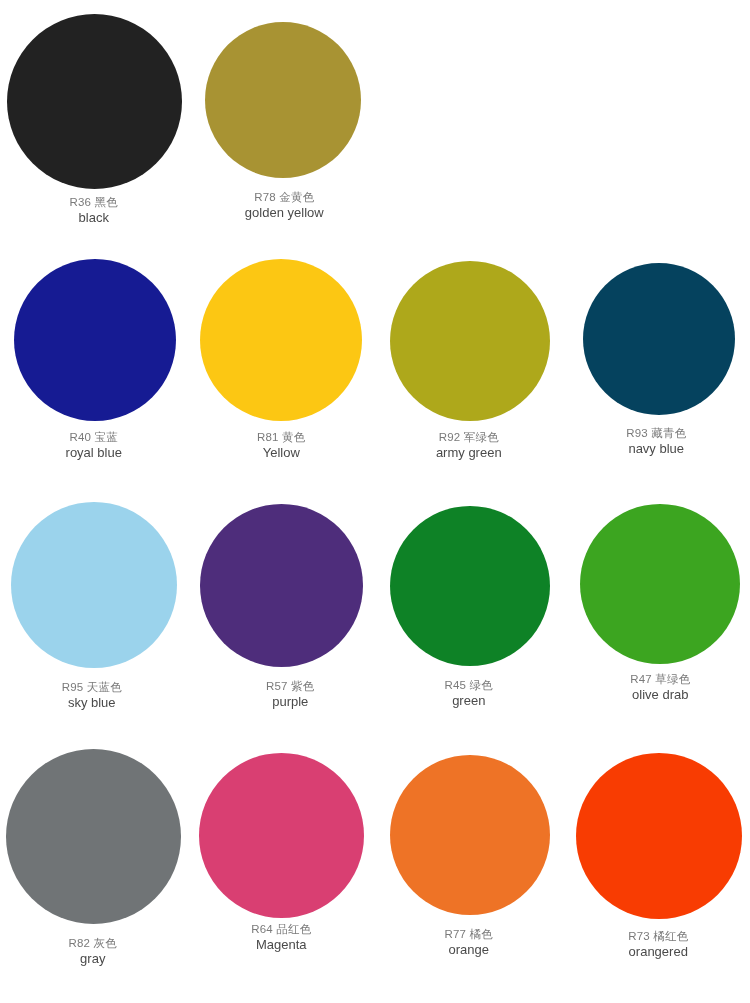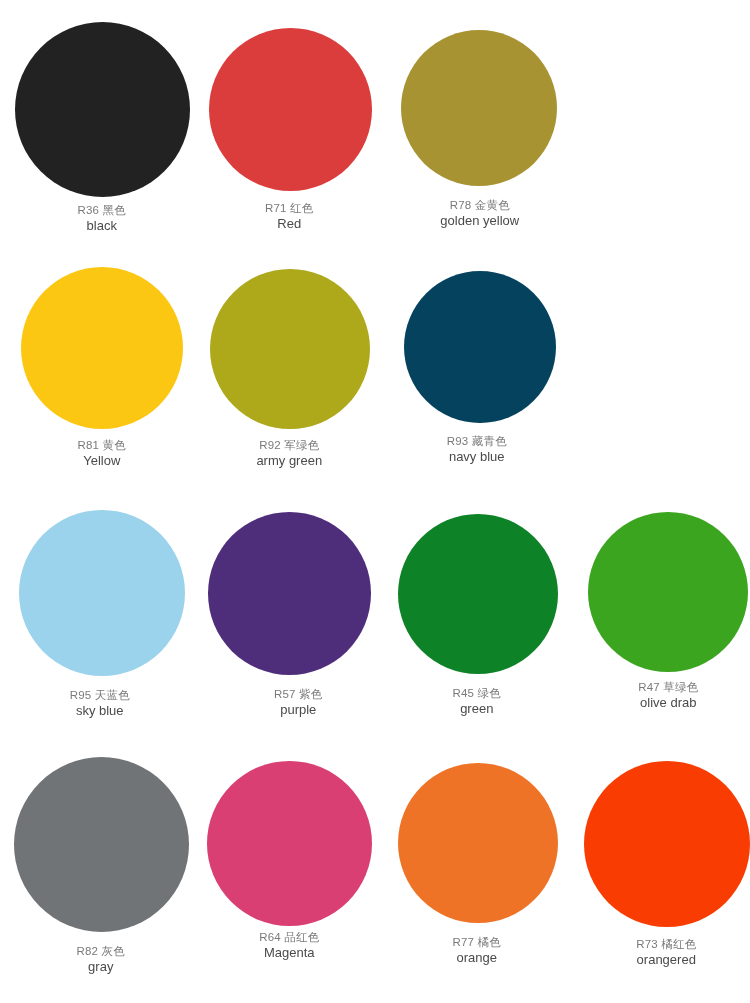--- a/index.html
+++ b/index.html
@@ -11,21 +11,21 @@
     width: 750px;
     height: 1003px;
     font-family: "Liberation Sans", "DejaVu Sans", sans-serif;
     overflow: hidden;
   }
   .palette {
     width: 750px;
     height: 1003px;
     position: relative;
     box-sizing: border-box;
-    padding: 8px;
+    padding: 0;
   }
   .swatch-row {
     display: flex;
     width: 750px;
     height: 245px;
     align-items: flex-start;
   }
   .swatch-row.row-1 { height: 243px; }
   .swatch-row.row-2 { height: 247px; }
   .swatch-row.row-3 { height: 245px; }
@@ -122,41 +122,41 @@
   <div class="swatch-row row-1">
     <div class="swatch-cell c-0">
       <div class="disc-wrap">
         <span class="disc" style="background-color: rgb(34, 34, 34);"></span>
       </div>
       <div class="label-block">
         <div class="label-cn">R36 黑色</div>
         <div class="label-en">black</div>
       </div>
     </div>
-    <div class="swatch-cell c-2">
-      <div class="disc-wrap">
-        <span class="disc" style="background-color: rgb(219, 60, 60);"></span>
-      </div>
-      <div class="label-block">
-        <div class="label-cn">R71 红色</div>
-        <div class="label-en">Red</div>
-      </div>
-    </div>
     <div class="swatch-cell c-3">
       <div class="disc-wrap">
         <span class="disc" style="background-color: rgb(168, 147, 51);"></span>
       </div>
       <div class="label-block">
         <div class="label-cn">R78 金黄色</div>
         <div class="label-en">golden yellow</div>
       </div>
     </div>
   </div>
 
   <div class="swatch-row row-2">
+    <div class="swatch-cell c-4">
+      <div class="disc-wrap">
+        <span class="disc" style="background-color: rgb(22, 27, 147);"></span>
+      </div>
+      <div class="label-block">
+        <div class="label-cn">R40 宝蓝</div>
+        <div class="label-en">royal blue</div>
+      </div>
+    </div>
     <div class="swatch-cell c-5">
       <div class="disc-wrap">
         <span class="disc" style="background-color: rgb(252, 199, 19);"></span>
       </div>
       <div class="label-block">
         <div class="label-cn">R81 黄色</div>
         <div class="label-en">Yellow</div>
       </div>
     </div>
     <div class="swatch-cell c-6">

